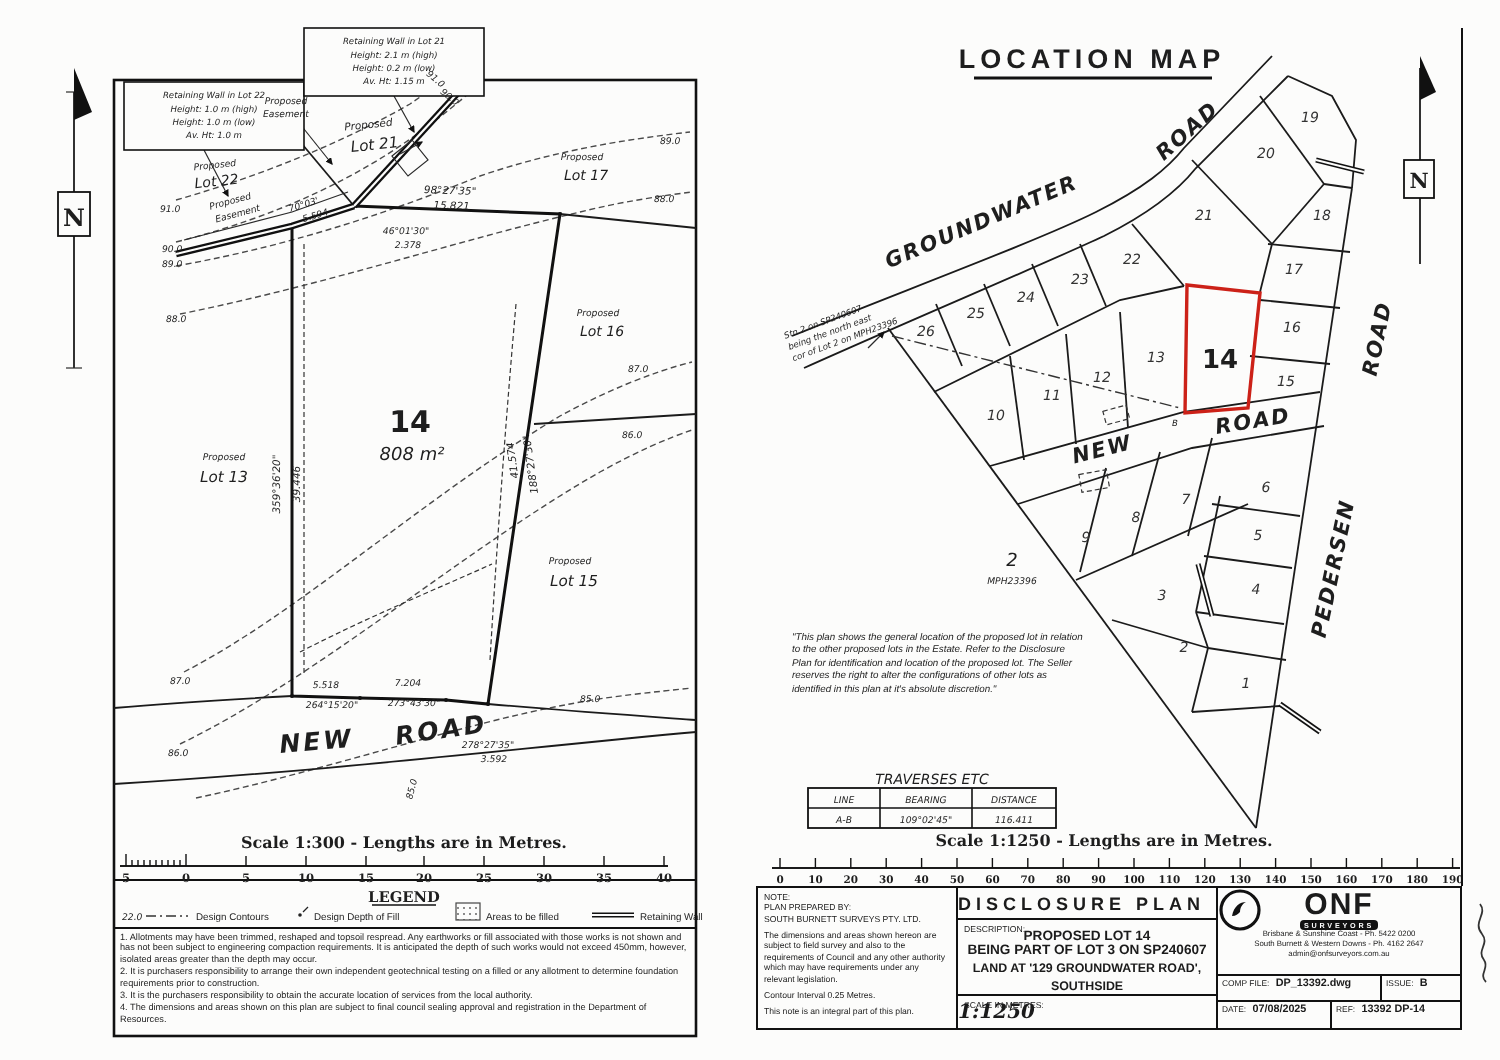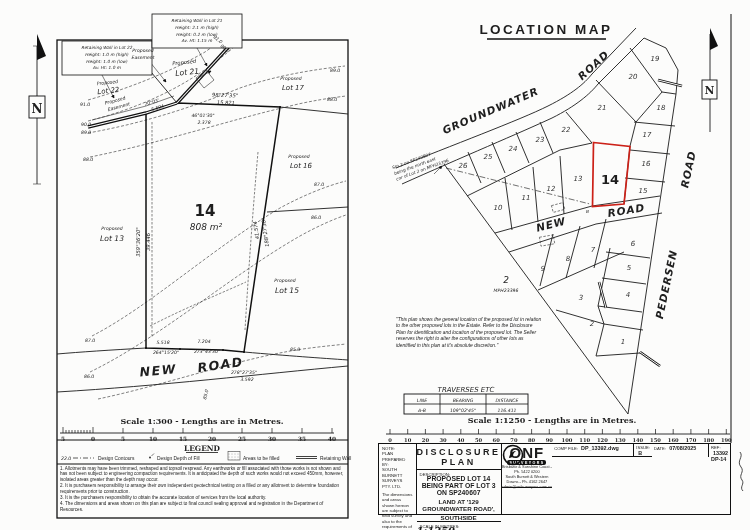--- a/index.html
+++ b/index.html
@@ -40,31 +40,31 @@
   .htext{position:absolute;}
   .notes{left:60px;top:466px;width:285px;font-size:4.6px;line-height:1.18;color:#222;}
   .notes div{margin-bottom:1px;}
   .disclaimer{left:396px;top:317px;width:146px;font-size:4.9px;line-height:1.3;font-style:italic;color:#222;}
   .tb{position:absolute;left:378px;top:443px;width:353px;height:72px;border:1.3px solid #111;
       display:flex;background:#fcfcfb;box-sizing:border-box;}
   .tb *{box-sizing:border-box;}
   .tb-c1{width:100px;border-right:1.2px solid #111;padding:2px 3px;font-size:4.3px;line-height:1.25;}
   .tb-c1 .sp{margin-top:3px;}
   .tb-c2{width:130px;border-right:1.2px solid #111;display:flex;flex-direction:column;}
-  .tb-head{border-bottom:1.2px solid #111;text-align:center;font:700 9px "Liberation Sans",sans-serif;
+  .tb-head{border-bottom:1.2px solid #111;font:700 9px "Liberation Sans",sans-serif;
            letter-spacing:2.5px;padding:3px 0 2px;}
   .tb-desc{flex:1;position:relative;text-align:center;padding-top:2px;}
   .tb-desc .lbl{position:absolute;left:3px;top:2px;font-size:4.3px;font-weight:400;}
   .d1{font:700 6.8px "Liberation Sans",sans-serif;margin-top:3px;}
   .d2{font:700 6.8px "Liberation Sans",sans-serif;}
   .d3{font:700 6.2px "Liberation Sans",sans-serif;margin-top:2px;}
   .tb-scale{border-top:1.2px solid #111;position:relative;height:17px;}
   .tb-scale .lbl{position:absolute;left:3px;top:2px;font-size:4.3px;}
   .tb-scale .val{font:italic 700 10px "DejaVu Serif",serif;line-height:17px;}
-  .tb-c3{flex:1;display:flex;flex-direction:row;}
+  .tb-c3{flex:1;display:flex;flex-direction:column;}
   .tb-logo{height:44px;border-bottom:1.2px solid #111;position:relative;text-align:center;}
   .logo-row{display:flex;align-items:center;justify-content:center;gap:3px;margin-top:2px;}
   .onf{font:700 15px "Liberation Sans",sans-serif;letter-spacing:1px;line-height:14px;}
   .onf-band{background:#111;color:#fff;font:700 3.6px "Liberation Sans",sans-serif;
             letter-spacing:1.4px;padding:0.5px 2px;border-radius:2px;}
   .contact{font-size:3.9px;line-height:1.25;color:#222;}
   .tb-r{display:flex;border-bottom:1.2px solid #111;height:13px;}
   .tb-r:last-child{border-bottom:none;flex:1;}
   .cell{position:relative;padding:1px 2px;font-size:4.2px;}
   .cell .v{font-size:5.4px;font-weight:700;margin-left:2px;}

